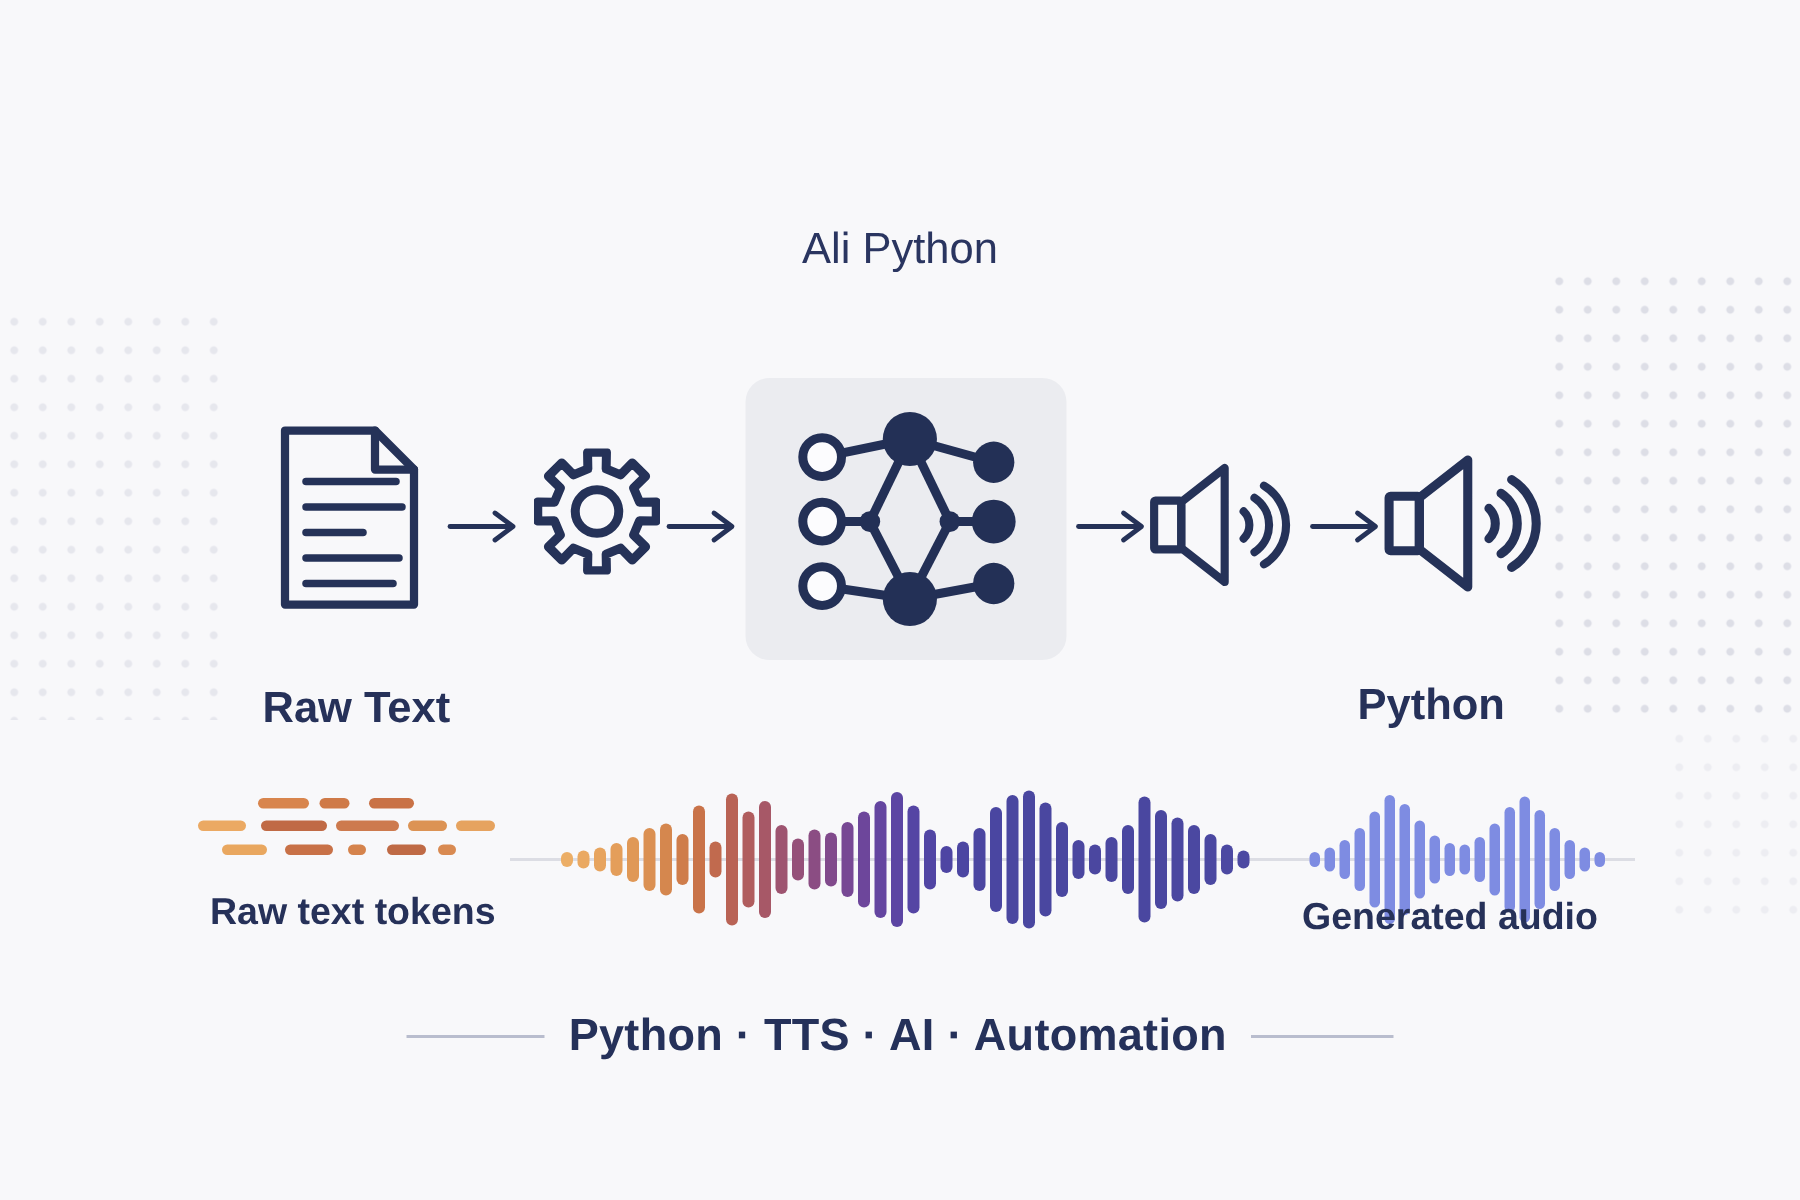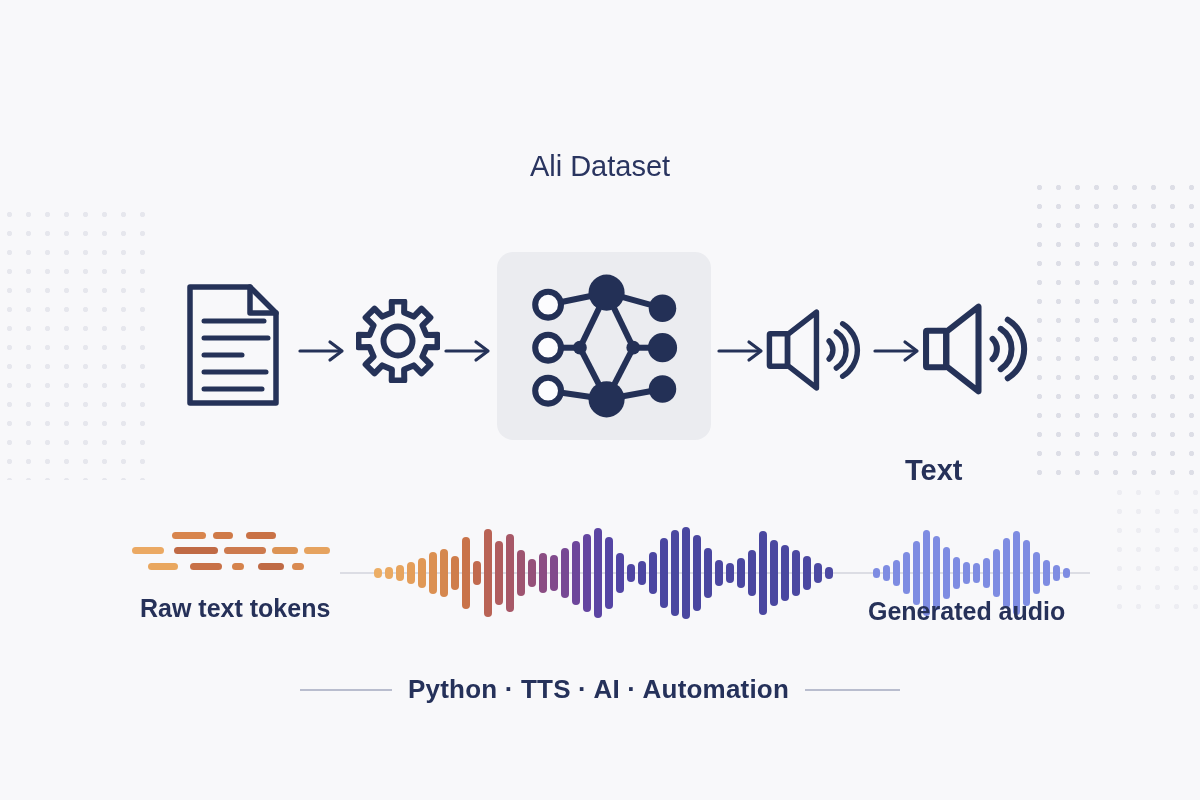--- a/index.html
+++ b/index.html
@@ -20,33 +20,33 @@
   .stage-label{position:absolute;font-weight:700;color:#263159;font-size:29px;}
   .wave-label{position:absolute;font-weight:700;color:#263159;font-size:25px;}
   .baseline{position:absolute;left:340px;top:572px;width:750px;height:2px;background:#dcdde4;}
   .wave{position:absolute;display:flex;align-items:center;}
   .bar{flex:none;border-radius:5px;}
   .tokens{position:absolute;left:130px;top:524px;width:210px;height:50px;}
   .token{position:absolute;height:7px;border-radius:4px;}
   .footer{position:absolute;left:0;right:0;top:674px;display:flex;align-items:center;
           justify-content:center;gap:16px;}
   .footer .rule{height:2px;background:#b9bdce;flex:none;}
-  .footer .tags{font-size:26px;font-weight:800;color:#25315a;letter-spacing:.2px;}
+  .footer .tags{font-size:30px;font-weight:800;color:#25315a;letter-spacing:.2px;}
   svg{display:block;}
 </style>
 </head>
 <body>
 
 <div class="canvas">
 
   <div class="dots left"></div>
   <div class="dots right"></div>
   <div class="dots right2"></div>
 
-  <div class="subtitle">Ali Dataset</div>
+  <div class="subtitle">Ali Python</div>
 
   <div class="icon-abs" style="left:180px;top:281px;">
     <svg width="106" height="128" viewBox="0 0 106 128" fill="none" stroke="#253258" stroke-width="5.5" stroke-linejoin="round" stroke-linecap="round">
       <path d="M10 6 H70 L96 32 V122 H10 Z"></path>
       <path d="M70 6 V32 H96"></path>
       <g stroke-width="5">
         <line x1="24" y1="40" x2="84" y2="40"></line>
         <line x1="24" y1="57" x2="88" y2="57"></line>
         <line x1="24" y1="74" x2="62" y2="74"></line>
         <line x1="24" y1="91" x2="86" y2="91"></line>
@@ -134,21 +134,22 @@
   <div class="icon-abs" style="left:920px;top:290px;">
     <svg width="116" height="118" viewBox="0 0 115 110" fill="none" stroke="#253258" stroke-width="6" stroke-linejoin="round" stroke-linecap="round">
       <rect x="6" y="37" width="20" height="36" rx="1"></rect>
       <path d="M26 38 L58 13 V97 L26 72 Z"></path>
       <path d="M72 45 A14 14 0 0 1 72 65"></path>
       <path d="M80 35 A24 24 0 0 1 80 75"></path>
       <path d="M87 26 A34 34 0 0 1 87 84"></path>
     </svg>
   </div>
 
-  <div class="stage-label" style="left:905px;top:454px;">Text</div>
+  <div class="stage-label" style="left:175px;top:456px;">Raw Text</div>
+  <div class="stage-label" style="left:905px;top:454px;">Python</div>
 
   <div class="baseline"></div>
 
   <div class="tokens" id="tokens">
       <span class="token" style="left: 42px; top: 8px; width: 34px; background: rgb(216, 133, 77);"></span>
       <span class="token" style="left: 83px; top: 8px; width: 20px; background: rgb(207, 122, 72);"></span>
       <span class="token" style="left: 116px; top: 8px; width: 30px; background: rgb(201, 114, 70);"></span>
       <span class="token" style="left: 2px; top: 23px; width: 32px; background: rgb(235, 169, 99);"></span>
       <span class="token" style="left: 44px; top: 23px; width: 44px; background: rgb(192, 106, 69);"></span>
       <span class="token" style="left: 94px; top: 23px; width: 42px; background: rgb(205, 122, 78);"></span>

